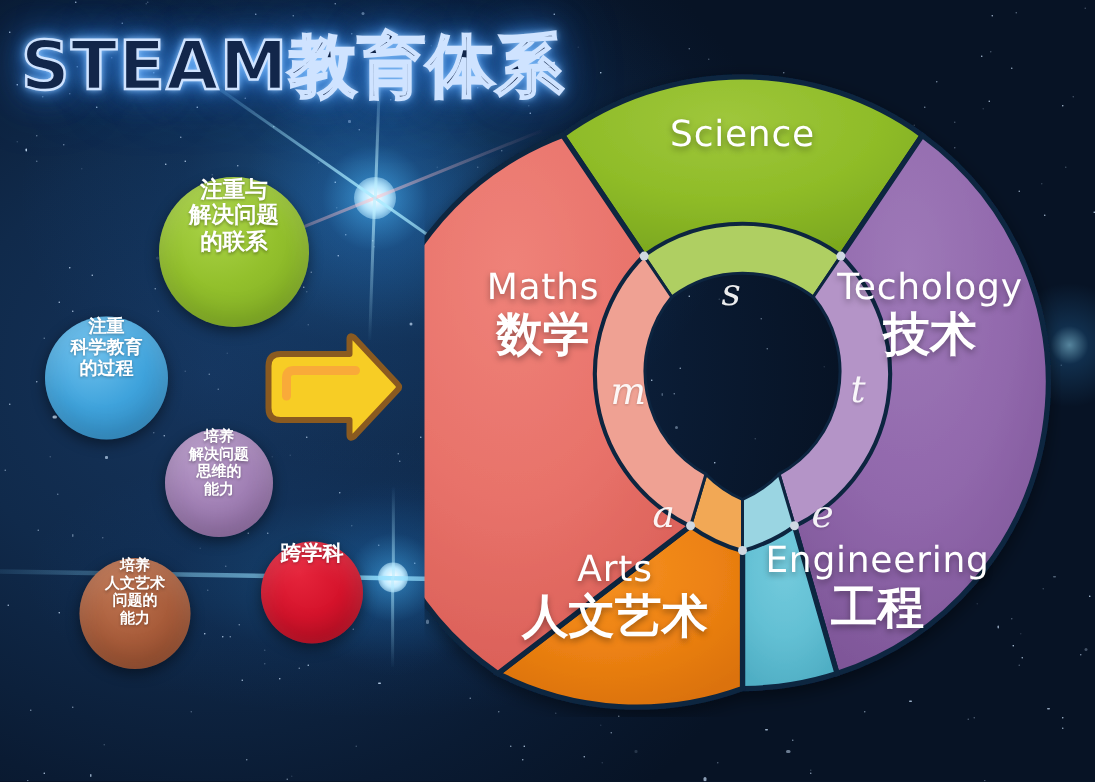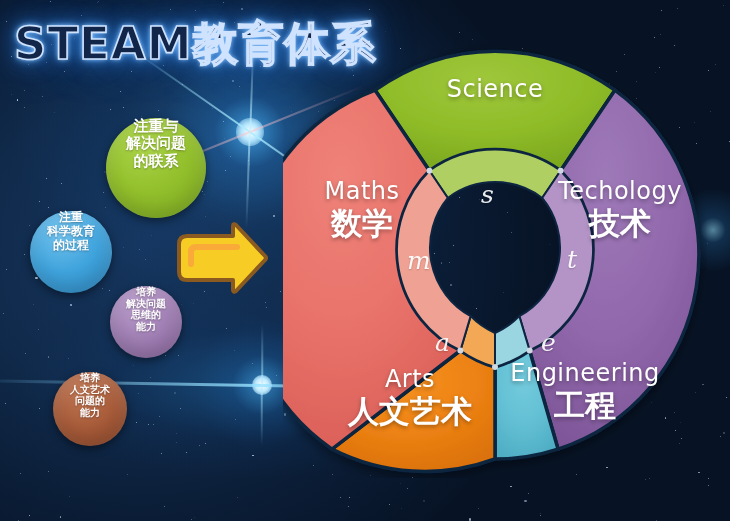--- a/index.html
+++ b/index.html
@@ -493,20 +493,26 @@
   <div class="bubble" style="left:53px;top:372px;width:74px;height:74px;font-size:10px;
               background:radial-gradient(circle at 38% 30%, #bd7350 0%, #a85c3a 48%, #8c472a 100%);">
     <span id="b3">
         <div>培养</div>
         <div>人文艺术</div>
         <div>问题的</div>
         <div>能力</div>
       </span>
   </div>
 
+  <div class="bubble" style="left:174px;top:361px;width:68px;height:68px;font-size:14px;
+              background:radial-gradient(circle at 38% 30%, #e6253c 0%, #d5132b 48%, #ad0c20 100%);">
+    <span id="b4">
+        <div>跨学科</div>
+      </span>
+  </div>
 
   <div id="arrow">
     <svg width="94" height="74" viewBox="0 0 94 74">
       <path d="M4 22 Q4 14 12 14 L58 14 L58 4 Q58 1 61 3 L90 34 Q92 36 90 38 L61 69 Q58 71 58 68 L58 58 L12 58 Q4 58 4 50 Z" fill="#F7CD25" stroke="#8A5A20" stroke-width="4" stroke-linejoin="round"></path>
       <path d="M16 42 L16 30 Q16 25 21 25 L62 25" fill="none" stroke="#F9A83A" stroke-width="6" stroke-linecap="round" opacity="0.95"></path>
     </svg>
   </div>
 
   <div id="wheel">
     <svg width="424" height="440" viewBox="0 0 424 440">

